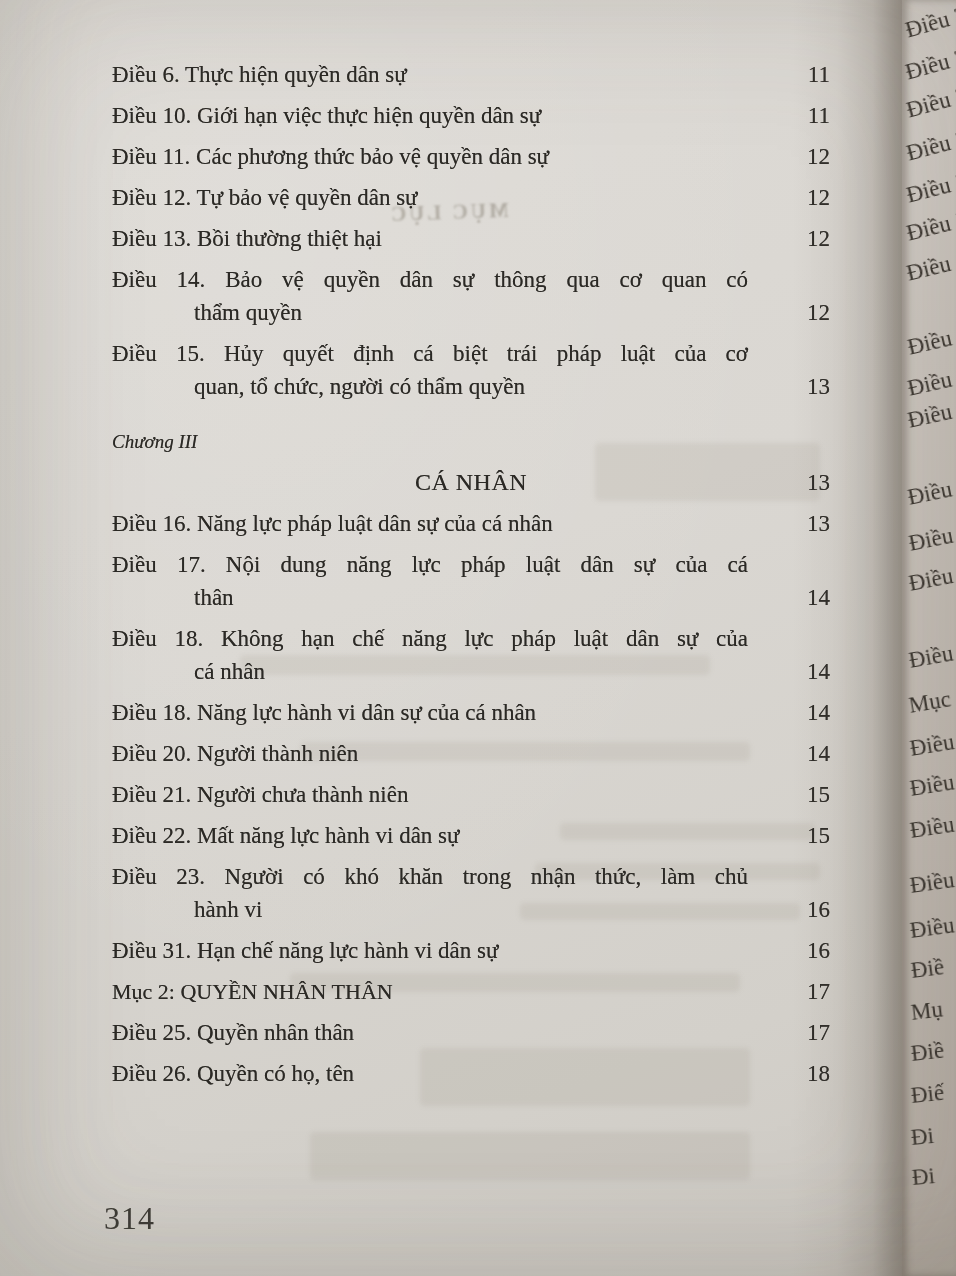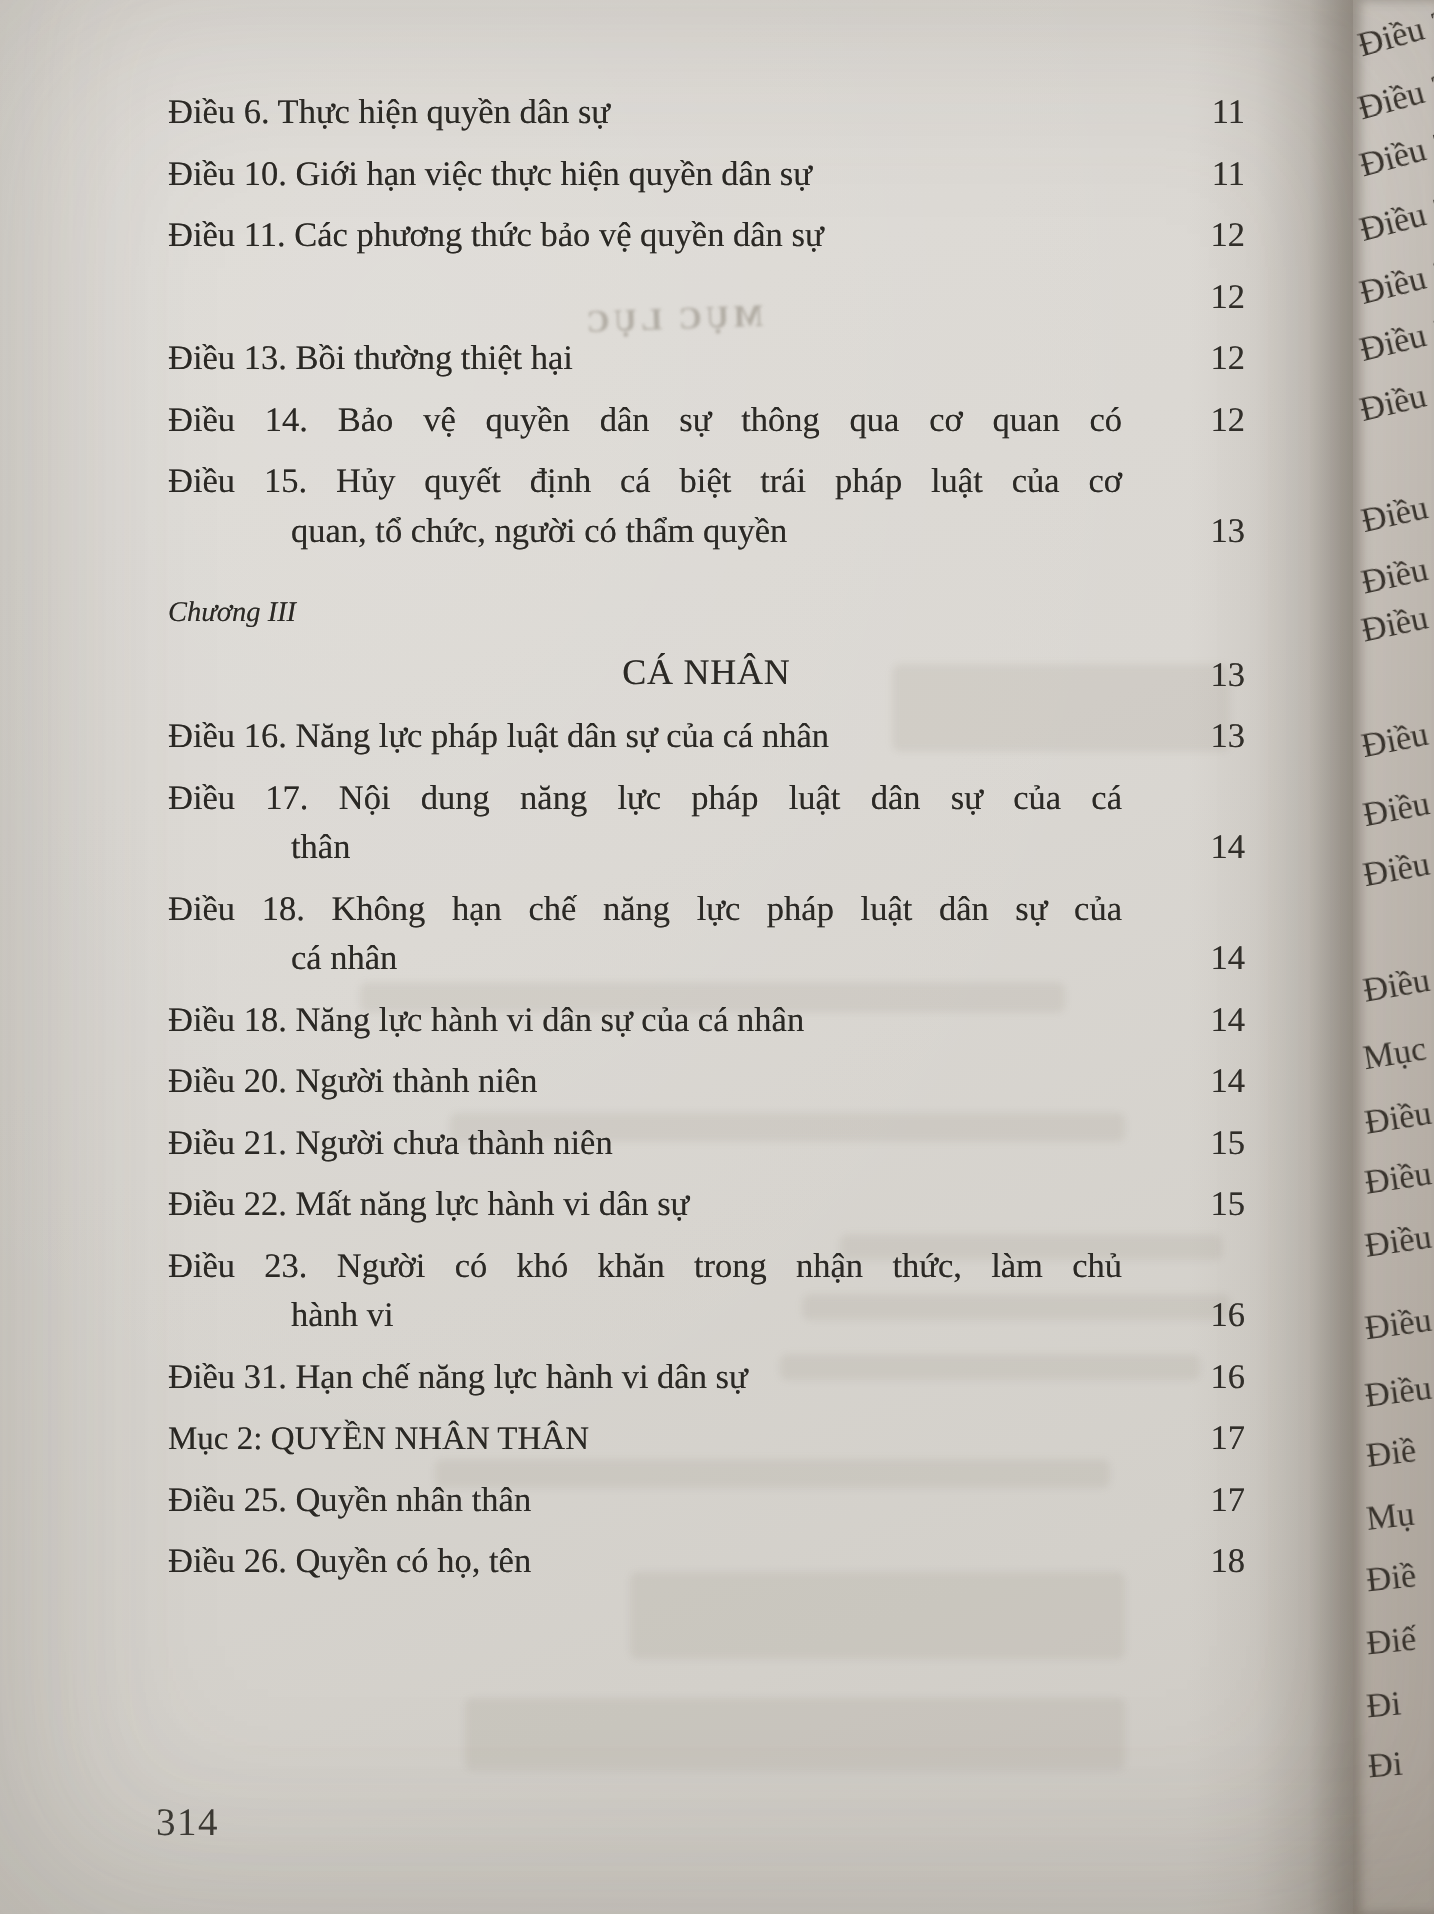--- a/index.html
+++ b/index.html
@@ -22,21 +22,21 @@
   .row-text .jl{text-align:justify;text-align-last:justify;}
   .row-page{flex:1;text-align:right;font-size:23px;line-height:33px;
     text-shadow:0 0 0.4px rgba(43,41,37,0.6);}
   .row.chapter{margin-top:22px;}
   .row.chapter .row-text{width:718px;text-align:left;font-style:italic;font-size:19px;}
   .row.ctitle{display:block;}
   .row.ctitle .row-text{width:718px;text-align:center;font-size:24px;letter-spacing:0.5px;}
   .row.ctitle .row-page{position:absolute;right:0;bottom:0;}
   .row.section .row-text{font-size:22px;}
   
-  .folio{position:absolute;left:104px;top:1200px;font-size:26px;letter-spacing:1px;color:#3c3a35;}
+  .folio{position:absolute;left:104px;top:1200px;font-size:32px;letter-spacing:1px;color:#3c3a35;}
   
   .gutter{position:absolute;top:0;left:792px;width:112px;height:1276px;pointer-events:none;
     background:linear-gradient(to right,
       rgba(140,130,118,0) 0%, rgba(140,130,118,0.10) 40%,
       rgba(112,102,90,0.26) 72%, rgba(86,76,64,0.45) 92%, rgba(86,76,64,0.52) 100%);}
   .next-page{position:absolute;top:0;left:902px;width:54px;height:1276px;overflow:hidden;
     background:linear-gradient(to bottom,#d4cfc9 0%,#cac4bd 28%,#c0b9b1 62%,#b1a9a0 100%);
     box-shadow:inset 5px 0 7px rgba(70,60,50,0.35);}
   .frag{position:absolute;left:5px;font-size:23px;line-height:26px;color:#38332d;
     white-space:nowrap;transform-origin:left center;filter:blur(0.3px);}
@@ -76,31 +76,35 @@
         </div>
         <div class="row-page">11</div>
       </div>
       <div class="row entry">
         <div class="row-text">
           <div>Điều 11. Các phương thức bảo vệ quyền dân sự</div>
         </div>
         <div class="row-page">12</div>
       </div>
       <div class="row entry">
+        <div class="row-text">
+          <div>Điều 12. Tự bảo vệ quyền dân sự</div>
+        </div>
         <div class="row-page">12</div>
       </div>
       <div class="row entry">
         <div class="row-text">
           <div>Điều 13. Bồi thường thiệt hại</div>
         </div>
         <div class="row-page">12</div>
       </div>
       <div class="row entry">
         <div class="row-text">
           <div class="jl">Điều 14. Bảo vệ quyền dân sự thông qua cơ quan có</div>
+          <div class="lc">thẩm quyền</div>
         </div>
         <div class="row-page">12</div>
       </div>
       <div class="row entry">
         <div class="row-text">
           <div class="jl">Điều 15. Hủy quyết định cá biệt trái pháp luật của cơ</div>
           <div class="lc">quan, tổ chức, người có thẩm quyền</div>
         </div>
         <div class="row-page">13</div>
       </div>

